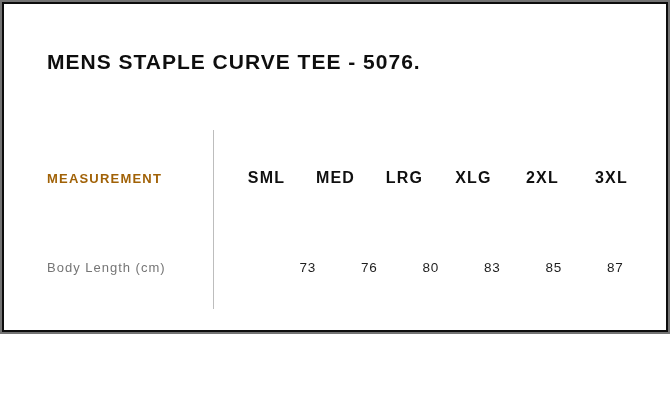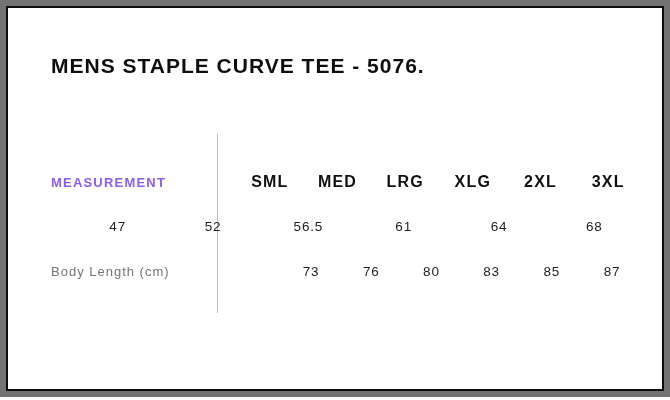--- a/index.html
+++ b/index.html
@@ -5,23 +5,23 @@
   * { margin: 0; padding: 0; box-sizing: border-box; }
   html, body { background: #ffffff; }
   body {
     font-family: "Liberation Sans", sans-serif;
     width: 670px;
     height: 400px;
   }
   .page {
     position: relative;
     width: 670px;
-    height: 397px;
+    height: 334px;
     background: #ffffff;
-    border: 6px solid #737373;
+    border: 2px solid #737373;
     overflow: hidden;
   }
   .frame {
     position: absolute;
     inset: 0;
     border: 2px solid #0c0c0c;
     pointer-events: none;
   }
   .title {
     position: absolute;
@@ -56,21 +56,21 @@
     width: 166px;
     flex: 0 0 166px;
     font-size: 13px;
     letter-spacing: 1px;
     color: #757575;
     white-space: nowrap;
   }
   .header-row .label-cell {
     font-weight: bold;
     letter-spacing: 1.2px;
-    color: #8b5cf6;
+    color: #a16207;
   }
   .cols {
     flex: 1;
     display: flex;
     margin-left: 19px;
   }
   .col {
     flex: 1;
     text-align: center;
     font-size: 13.5px;
@@ -112,28 +112,20 @@
         <div class="col">SML</div>
         <div class="col">MED</div>
         <div class="col">LRG</div>
         <div class="col">XLG</div>
         <div class="col">2XL</div>
         <div class="col">3XL</div>
       </div>
     </div>
 
     <div class="row data-row-1">
-      <div class="cols">
-        <div class="col">47</div>
-        <div class="col">52</div>
-        <div class="col">56.5</div>
-        <div class="col">61</div>
-        <div class="col">64</div>
-        <div class="col">68</div>
-      </div>
     </div>
 
     <div class="row data-row-2">
       <div class="label-cell">Body Length (cm)</div>
       <div class="cols">
         <div class="col">73</div>
         <div class="col">76</div>
         <div class="col">80</div>
         <div class="col">83</div>
         <div class="col">85</div>

